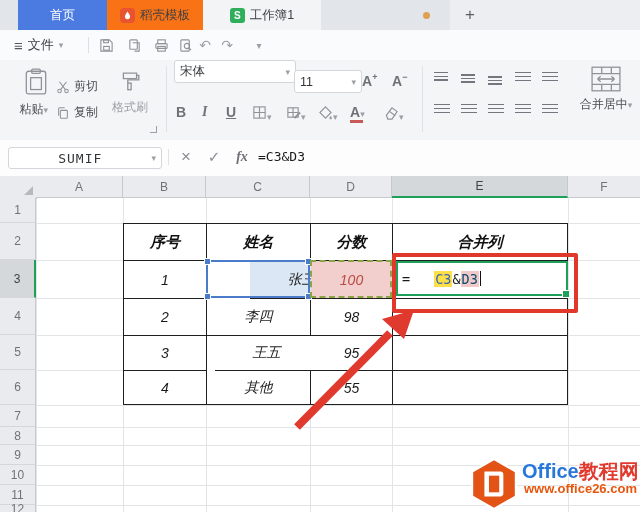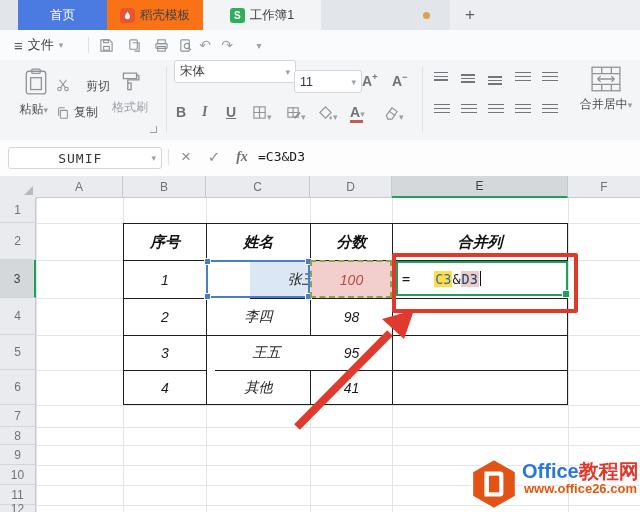--- a/index.html
+++ b/index.html
@@ -193,21 +193,21 @@
     <div class="abs" style="left:14px;top:8px;width:34px;text-align:right;">
       <svg class="ric" width="24" height="28" viewBox="0 0 22 26">
           <rect x="2" y="3" width="18" height="21" rx="2"></rect>
           <rect x="7" y="1" width="8" height="4" rx="1"></rect>
           <rect x="6" y="9" width="10" height="11"></rect>
         </svg>
       <div class="rlabel" style="margin-top:1px;">
         <span>粘贴</span><span class="ddv">▾</span>
       </div>
     </div>
-    <div class="abs" style="left:56px;top:18px;display:flex;gap:16px;">
+    <div class="abs" style="left:56px;top:18px;display:flex;align-items:center;gap:4px;">
       <svg class="ric" width="14" height="14" viewBox="0 0 16 16">
           <circle cx="4" cy="12.5" r="2"></circle>
           <circle cx="12" cy="12.5" r="2"></circle>
           <path d="M5.3 11L12 2M10.7 11L4 2"></path>
         </svg>
       <span class="rlabel">剪切</span>
     </div>
     <div class="abs" style="left:56px;top:44px;display:flex;align-items:center;gap:4px;">
       <svg class="ric" width="14" height="14" viewBox="0 0 16 16">
           <rect x="5" y="5" width="8" height="9" rx="1"></rect>
@@ -357,21 +357,21 @@
       <div class="tc" style="left:187px;top:75px;width:82px;height:37px;">98</div>
       <div class="tc lastc" style="left:269px;top:75px;width:174px;height:37px;"></div>
 
       <div class="tc" style="left:0;top:112px;width:83px;height:35px;">3</div>
       <div class="tc" style="left:91px;top:112px;width:104px;height:35px;">王五</div>
       <div class="tc" style="left:187px;top:112px;width:82px;height:35px;">95</div>
       <div class="tc lastc" style="left:269px;top:112px;width:174px;height:35px;"></div>
 
       <div class="tc lastr" style="left:0;top:147px;width:83px;height:33px;">4</div>
       <div class="tc lastr" style="left:83px;top:147px;width:104px;height:33px;">其他</div>
-      <div class="tc lastr" style="left:187px;top:147px;width:82px;height:33px;">41</div>
+      <div class="tc lastr" style="left:187px;top:147px;width:82px;height:33px;">55</div>
       <div class="tc lastr lastc" style="left:269px;top:147px;width:174px;height:33px;"></div>
     </div>
 
     <div class="c3box">
       <div class="hdl" style="left:-4px;top:-4px;"></div>
       <div class="hdl" style="right:-4px;top:-4px;"></div>
       <div class="hdl" style="left:-4px;bottom:-4px;"></div>
       <div class="hdl" style="right:-4px;bottom:-4px;"></div>
     </div>
 

